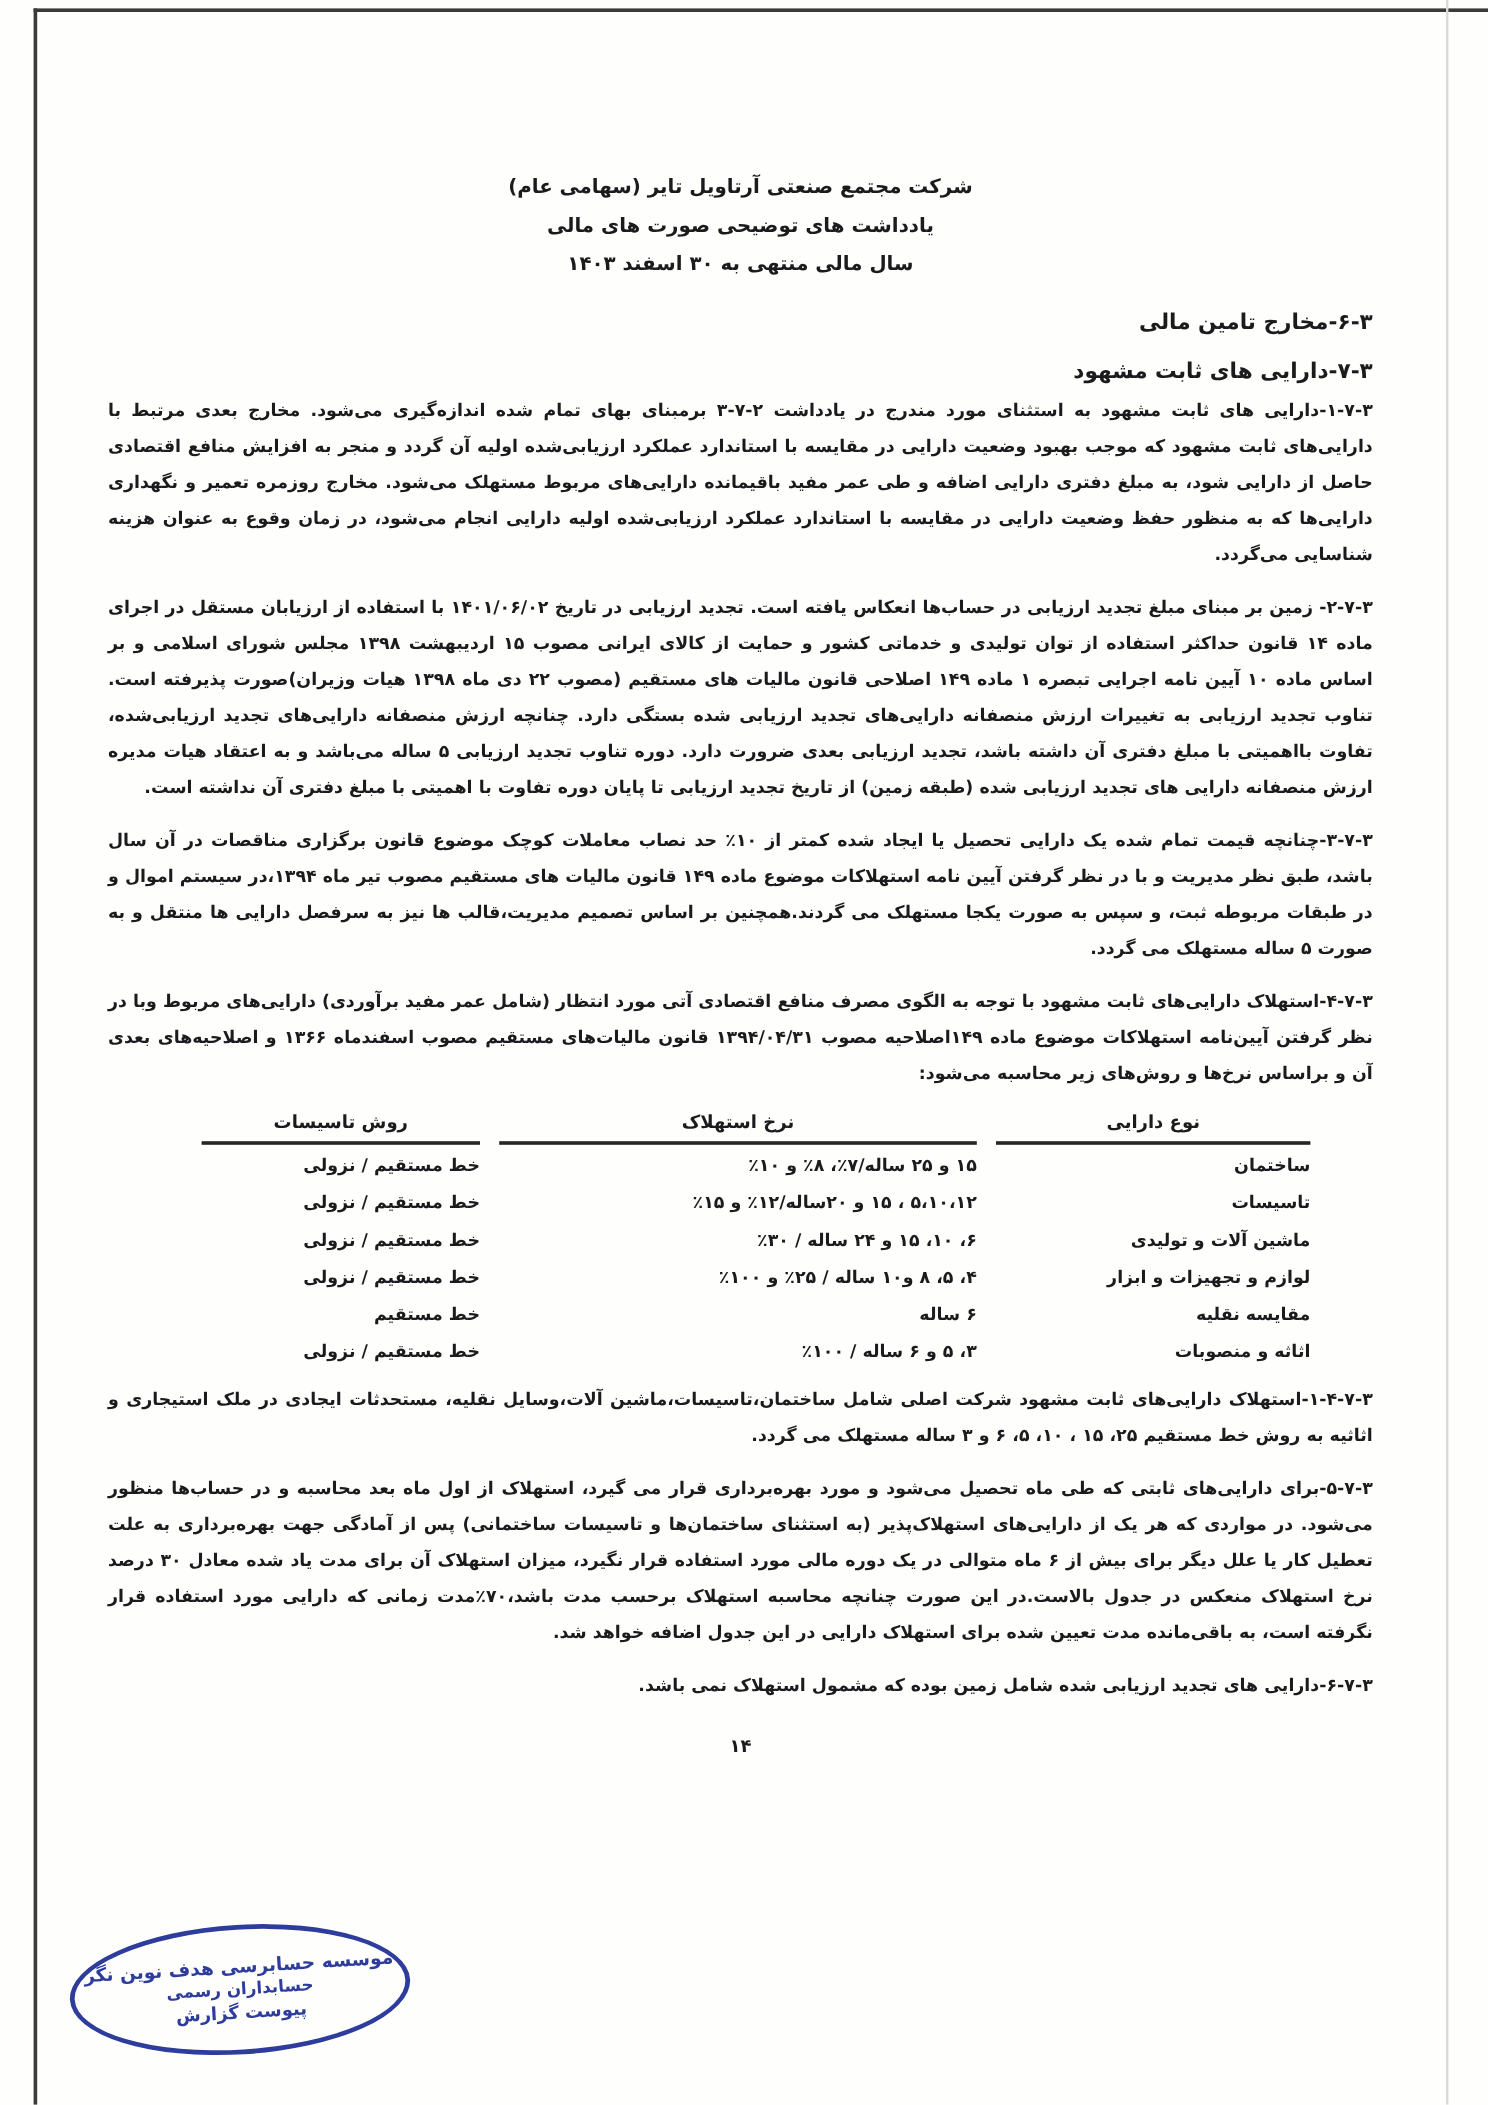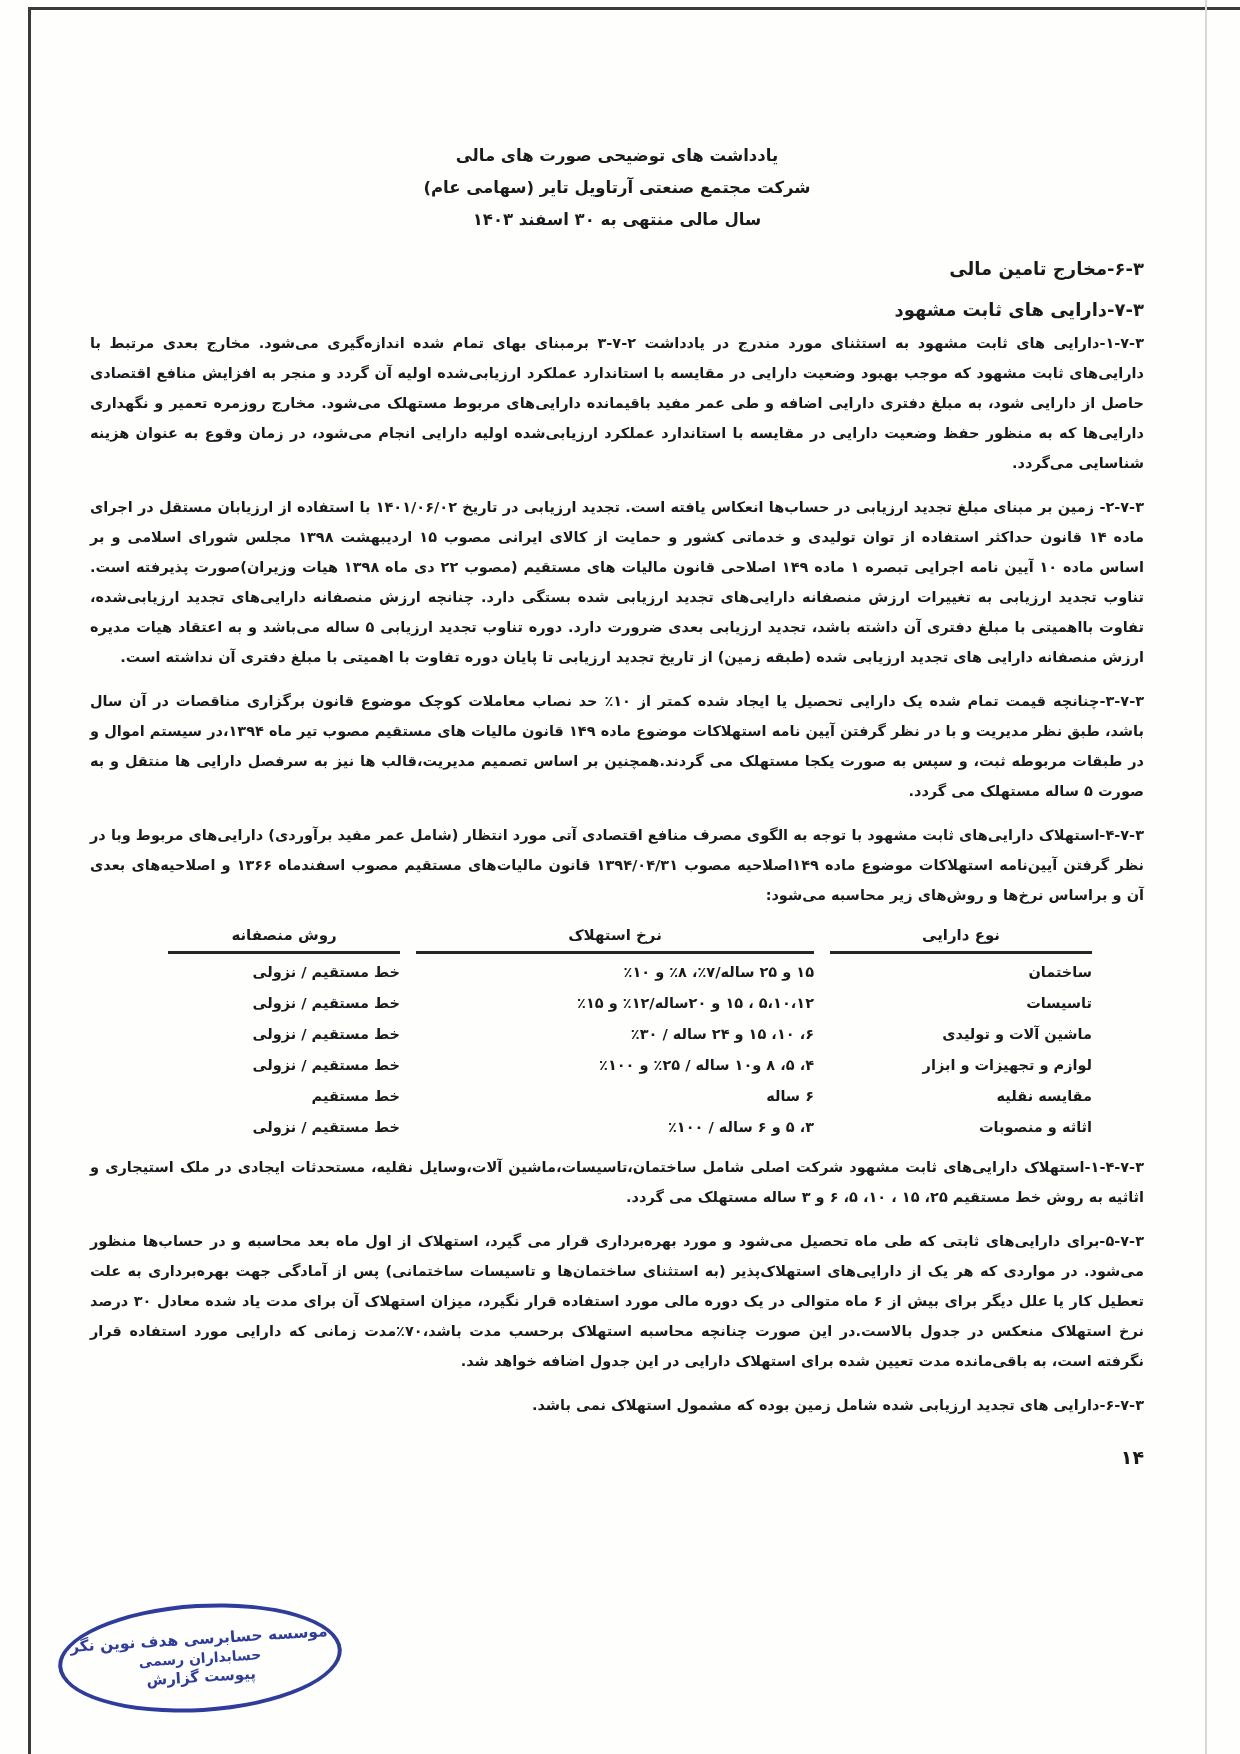--- a/index.html
+++ b/index.html
@@ -66,23 +66,23 @@
     padding-bottom:7px;
     border-bottom:3px solid #262626;
     font-size:15px;
   }
   .asset-table .td{
     text-align:right;
     padding:7px 0 2px 0;
     line-height:22px;
   }
   .page-number{
-    text-align:right;
+    text-align:center;
     font-weight:bold;
-    font-size:19px;
+    font-size:15px;
     margin-top:26px;
   }
   .stamp{
     position:absolute;
     left:58px;top:1604px;
     width:276px;height:100px;
     border:4px solid #2e3d9b;
     border-radius:50%;
     transform:rotate(-3.5deg);
     display:flex;
@@ -102,37 +102,37 @@
 <body>
 
 <div class="page">
   <div class="scan-edge-top"></div>
   <div class="scan-edge-left"></div>
   <div class="scan-edge-right"></div>
 
   <div class="content">
 
     <div class="doc-header">
+      <div>شرکت مجتمع صنعتی آرتاویل تایر  (سهامی عام)</div>
       <div>یادداشت های توضیحی صورت های مالی</div>
-      <div>شرکت مجتمع صنعتی آرتاویل تایر  (سهامی عام)</div>
       <div>سال مالی منتهی به ۳۰ اسفند ۱۴۰۳</div>
     </div>
 
     <div class="sec-heading">۶-۳-مخارج تامین مالی</div>
 
     <div class="sec-heading">۷-۳-دارایی های ثابت مشهود</div>
     <p class="para">۱-۷-۳-دارایی های ثابت مشهود به استثنای مورد مندرج در یادداشت ۲-۷-۳ برمبنای بهای تمام شده اندازه‌گیری می‌شود. مخارج بعدی مرتبط با دارایی‌های ثابت مشهود که موجب بهبود وضعیت دارایی در مقایسه با استاندارد عملکرد ارزیابی‌شده اولیه آن گردد و منجر به افزایش منافع اقتصادی حاصل از دارایی شود، به مبلغ دفتری دارایی اضافه و طی عمر مفید باقیمانده دارایی‌های مربوط مستهلک می‌شود. مخارج روزمره تعمیر و نگهداری دارایی‌ها که به منظور حفظ وضعیت دارایی در مقایسه با استاندارد عملکرد ارزیابی‌شده اولیه دارایی انجام می‌شود، در زمان وقوع به عنوان هزینه شناسایی می‌گردد.</p>
     <p class="para">۲-۷-۳- زمین بر مبنای مبلغ تجدید ارزیابی در حساب‌ها انعکاس یافته است. تجدید ارزیابی در تاریخ ۱۴۰۱/۰۶/۰۲ با استفاده از ارزیابان مستقل در اجرای ماده ۱۴ قانون حداکثر استفاده از توان تولیدی و خدماتی کشور و حمایت از کالای ایرانی مصوب ۱۵ اردیبهشت ۱۳۹۸ مجلس شورای اسلامی و بر اساس ماده ۱۰ آیین نامه اجرایی تبصره ۱ ماده ۱۴۹ اصلاحی قانون مالیات های مستقیم (مصوب ۲۲ دی ماه ۱۳۹۸ هیات وزیران)صورت پذیرفته است. تناوب تجدید ارزیابی به تغییرات ارزش منصفانه دارایی‌های تجدید ارزیابی شده بستگی دارد. چنانچه ارزش منصفانه دارایی‌های تجدید ارزیابی‌شده، تفاوت بااهمیتی با مبلغ دفتری آن داشته باشد، تجدید ارزیابی بعدی ضرورت دارد. دوره تناوب تجدید ارزیابی ۵ ساله می‌باشد و به اعتقاد هیات مدیره ارزش منصفانه دارایی های تجدید ارزیابی شده (طبقه زمین) از تاریخ تجدید ارزیابی تا پایان دوره تفاوت با اهمیتی با مبلغ دفتری آن نداشته است.</p>
     <p class="para">۳-۷-۳-چنانچه قیمت تمام شده یک دارایی تحصیل یا ایجاد شده کمتر از ۱۰٪ حد نصاب معاملات کوچک موضوع قانون برگزاری مناقصات در آن سال باشد، طبق نظر مدیریت و با در نظر گرفتن آیین نامه استهلاکات موضوع ماده ۱۴۹ قانون مالیات های مستقیم مصوب تیر ماه ۱۳۹۴،در سیستم اموال و در طبقات مربوطه ثبت، و سپس به صورت یکجا مستهلک می گردند.همچنین بر اساس تصمیم مدیریت،قالب ها نیز به سرفصل دارایی ها منتقل و به صورت ۵ ساله مستهلک می گردد.</p>
     <p class="para">۴-۷-۳-استهلاک دارایی‌های ثابت مشهود با توجه به الگوی مصرف منافع اقتصادی آتی مورد انتظار (شامل عمر مفید برآوردی) دارایی‌های مربوط وبا در نظر گرفتن آیین‌نامه استهلاکات موضوع ماده ۱۴۹اصلاحیه مصوب ۱۳۹۴/۰۴/۳۱ قانون مالیات‌های مستقیم مصوب اسفندماه ۱۳۶۶ و اصلاحیه‌های بعدی آن و براساس نرخ‌ها و روش‌های زیر محاسبه می‌شود:</p>
 
     <div class="asset-table">
       <div class="th">نوع دارایی</div>
       <div class="th">نرخ استهلاک</div>
-      <div class="th">روش منصفانه</div>
+      <div class="th">روش تاسیسات</div>
 
       <div class="td">ساختمان</div>
       <div class="td">۱۵ و ۲۵ ساله/۷٪، ۸٪ و ۱۰٪</div>
       <div class="td">خط مستقیم / نزولی</div>
 
       <div class="td">تاسیسات</div>
       <div class="td">۵،۱۰،۱۲ ، ۱۵ و ۲۰ساله/۱۲٪ و ۱۵٪</div>
       <div class="td">خط مستقیم / نزولی</div>
 
       <div class="td">ماشین آلات و تولیدی</div>

